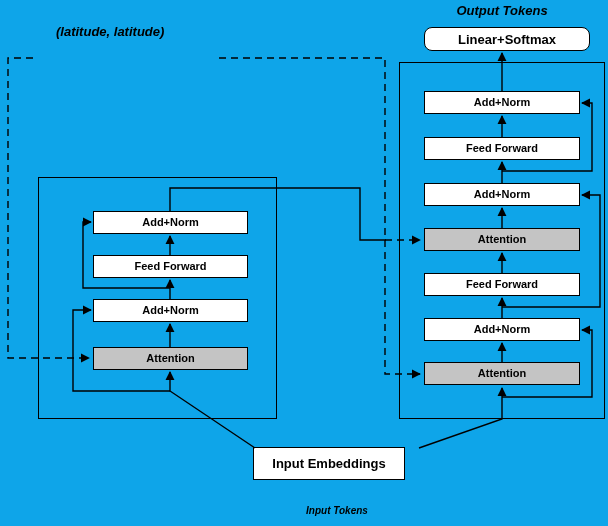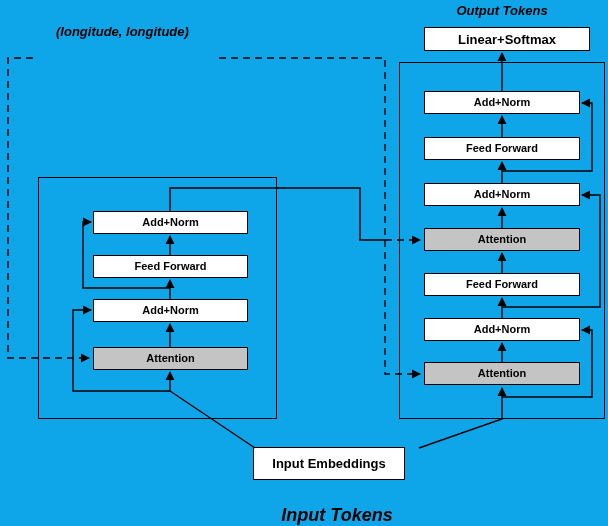--- a/index.html
+++ b/index.html
@@ -21,29 +21,29 @@
   .rotlabel b{font-weight:bold;}
   svg.wires{position:absolute;left:0;top:0;pointer-events:none;}
 </style>
 </head>
 <body>
 
 <div id="canvas">
 
   <div class="caption center" style="left:402px;top:3px;width:200px;">Output Tokens</div>
 
-  <div class="caption" style="left:56px;top:24px;">(longitude, longitude)</div>
+  <div class="caption" style="left:56px;top:24px;">(latitude, latitude)</div>
 
 
-  <div class="caption center" style="left:237px;top:505px;width:200px;font-size:18px;">Input Tokens</div>
+  <div class="caption center" style="left:237px;top:505px;width:200px;font-size:10px;">Input Tokens</div>
 
   <div class="outer" style="left:38px;top:177px;width:239px;height:242px;"></div>
   <div class="outer" style="left:399px;top:62px;width:206px;height:357px;"></div>
 
-  <div class="box big" style="left:424px;top:27px;width:166px;height:24px;">Linear+Softmax</div>
+  <div class="box big" style="left:424px;top:27px;width:166px;height:24px;border-radius:8px;">Linear+Softmax</div>
 
   <div class="box" style="left:93px;top:211px;width:155px;height:23px;">Add+Norm</div>
   <div class="box" style="left:93px;top:255px;width:155px;height:23px;">Feed Forward</div>
   <div class="box" style="left:93px;top:299px;width:155px;height:23px;">Add+Norm</div>
   <div class="box attn" style="left:93px;top:347px;width:155px;height:23px;">Attention</div>
 
   <div class="box" style="left:424px;top:91px;width:156px;height:23px;">Add+Norm</div>
   <div class="box" style="left:424px;top:137px;width:156px;height:23px;">Feed Forward</div>
   <div class="box" style="left:424px;top:183px;width:156px;height:23px;">Add+Norm</div>
   <div class="box attn" style="left:424px;top:228px;width:156px;height:23px;">Attention</div>

